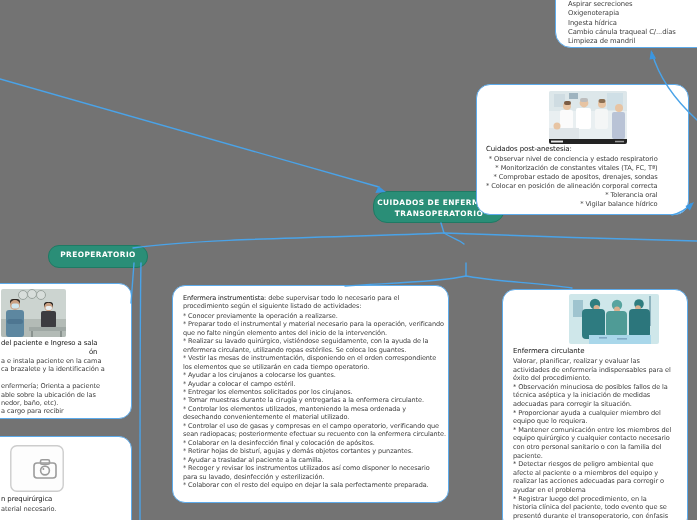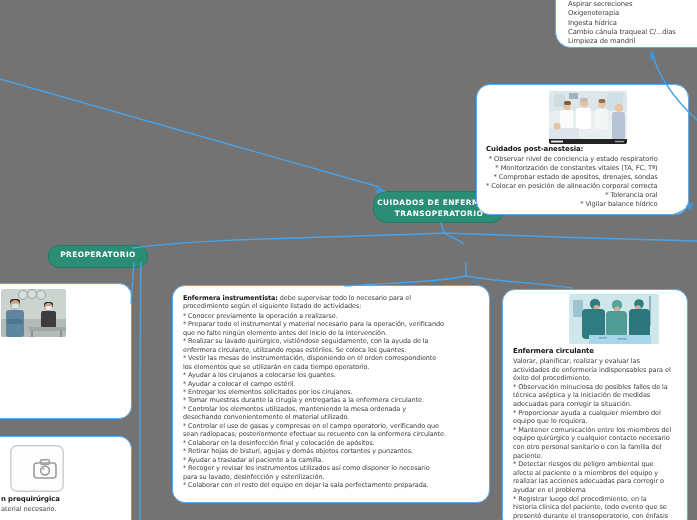--- a/index.html
+++ b/index.html
@@ -6,21 +6,21 @@
   body{font-family:"DejaVu Sans", sans-serif;}
   .canvas{position:relative;width:697px;height:520px;background:#737373;overflow:hidden;}
   .links{position:absolute;left:0;top:0;z-index:6;pointer-events:none;}
   .card{position:absolute;background:#ffffff;border:1.5px solid #5dabeb;border-radius:13px;box-sizing:border-box;z-index:4;}
   .pill{position:absolute;background:#2a8e77;border:1.5px solid #1f7a64;border-radius:11px;box-sizing:border-box;
         color:#ffffff;font-weight:bold;text-align:center;z-index:3;}
   .pill-label{display:block;font-size:7.4px;letter-spacing:.45px;}
   .node-central{z-index:3;}
   .txt{position:absolute;color:#3f3f3f;font-size:6.6px;letter-spacing:-0.1px;}
   .ml{white-space:pre-line;}
-  .ttl{font-weight:bold;color:#141414;text-align:right;}
+  .ttl{font-weight:normal;color:#141414;text-align:right;}
   .photo{position:absolute;display:block;}
   .ph-frame{border-radius:2px;}
 </style>
 </head>
 <body>
 
 <div class="canvas">
 
   <div class="card" style="left:555px;top:-30px;width:225px;height:78px;border-radius:16px;">
     <div class="txt ml" style="left:12px;top:29px;line-height:9.3px;font-size:6.8px;">Aspirar secreciones
@@ -85,37 +85,48 @@
       <rect x="5" y="21" width="18" height="27" rx="3" fill="#5d87a0"></rect>
       <rect x="6" y="30" width="16" height="5" rx="2.5" fill="#4e7691"></rect>
       <rect x="43" y="13" width="9" height="6" rx="3" fill="#1f1b18"></rect>
       <circle cx="47.5" cy="18" r="4.2" fill="#caa184"></circle>
       <rect x="44.5" y="17" width="6.5" height="4" rx="2" fill="#e8eef0"></rect>
       <rect x="40" y="22" width="15" height="17" rx="2" fill="#3c3c40"></rect>
       <rect x="28" y="38" width="37" height="4" fill="#9fa8a4"></rect>
       <rect x="30" y="42" width="2" height="6" fill="#8a938f"></rect>
         <rect x="59" y="42" width="2" height="6" fill="#8a938f"></rect>
     </svg>
+    <div class="txt ttl" style="left:14px;top:55px;font-size:6.9px;line-height:8.6px;">
+      <span class="ml">del paciente e Ingreso a sala</span><br>
+      <span class="ml">ón</span>
+    </div>
+    <div class="txt ml" style="left:14px;top:73px;line-height:8.4px;">a e instala paciente en la cama
+ca brazalete y la identificación a
+
+enfermería; Orienta a paciente
+able sobre la ubicación de las
+nedor, baño, etc).
+a cargo para recibir</div>
   </div>
 
   <div class="card" style="left:-14px;top:436px;width:146px;height:100px;">
     <svg class="photo" style="left:23px;top:8px;" width="54" height="47" viewBox="0 0 54 47">
       <rect x="0.8" y="0.8" width="52.4" height="45.4" rx="6" fill="#fdfdfd" stroke="#cdcdcd" stroke-width="1.4"></rect>
       <g transform="translate(24,14)">
         <rect x="0" y="4" width="22" height="15" rx="3" fill="none" stroke="#9c9c9c" stroke-width="1.6"></rect>
         <rect x="6.5" y="0.8" width="9" height="4.5" rx="1.5" fill="none" stroke="#9c9c9c" stroke-width="1.6"></rect>
         <circle cx="11" cy="11.5" r="4.4" fill="none" stroke="#9c9c9c" stroke-width="1.6"></circle>
         <circle cx="9.4" cy="10" r="1" fill="#9c9c9c"></circle>
       </g>
     </svg>
     <div class="txt ttl" style="left:14px;top:58px;font-size:6.9px;">n prequirúrgica</div>
     <div class="txt ml" style="left:14px;top:68px;line-height:8.4px;">aterial necesario.</div>
   </div>
 
-  <div class="card" style="left:172px;top:285px;width:318px;height:218px;">
+  <div class="card" style="left:172px;top:285px;width:277px;height:218px;">
     <div class="txt" style="left:10px;top:8px;width:300px;line-height:8.45px;font-size:6.5px;">
       <b class="ttl">Enfermera instrumentista:</b><span class="ml"> debe supervisar todo lo necesario para el
 procedimiento según el siguiente listado de actividades:</span>
       <div class="ml" style="margin-top:1px;">* Conocer previamente la operación a realizarse.
 * Preparar todo el instrumental y material necesario para la operación, verificando
 que no falte ningún elemento antes del inicio de la intervención.
 * Realizar su lavado quirúrgico, vistiéndose seguidamente, con la ayuda de la
 enfermera circulante, utilizando ropas estériles. Se coloca los guantes.
 * Vestir las mesas de instrumentación, disponiendo en el orden correspondiente
 los elementos que se utilizarán en cada tiempo operatorio.

